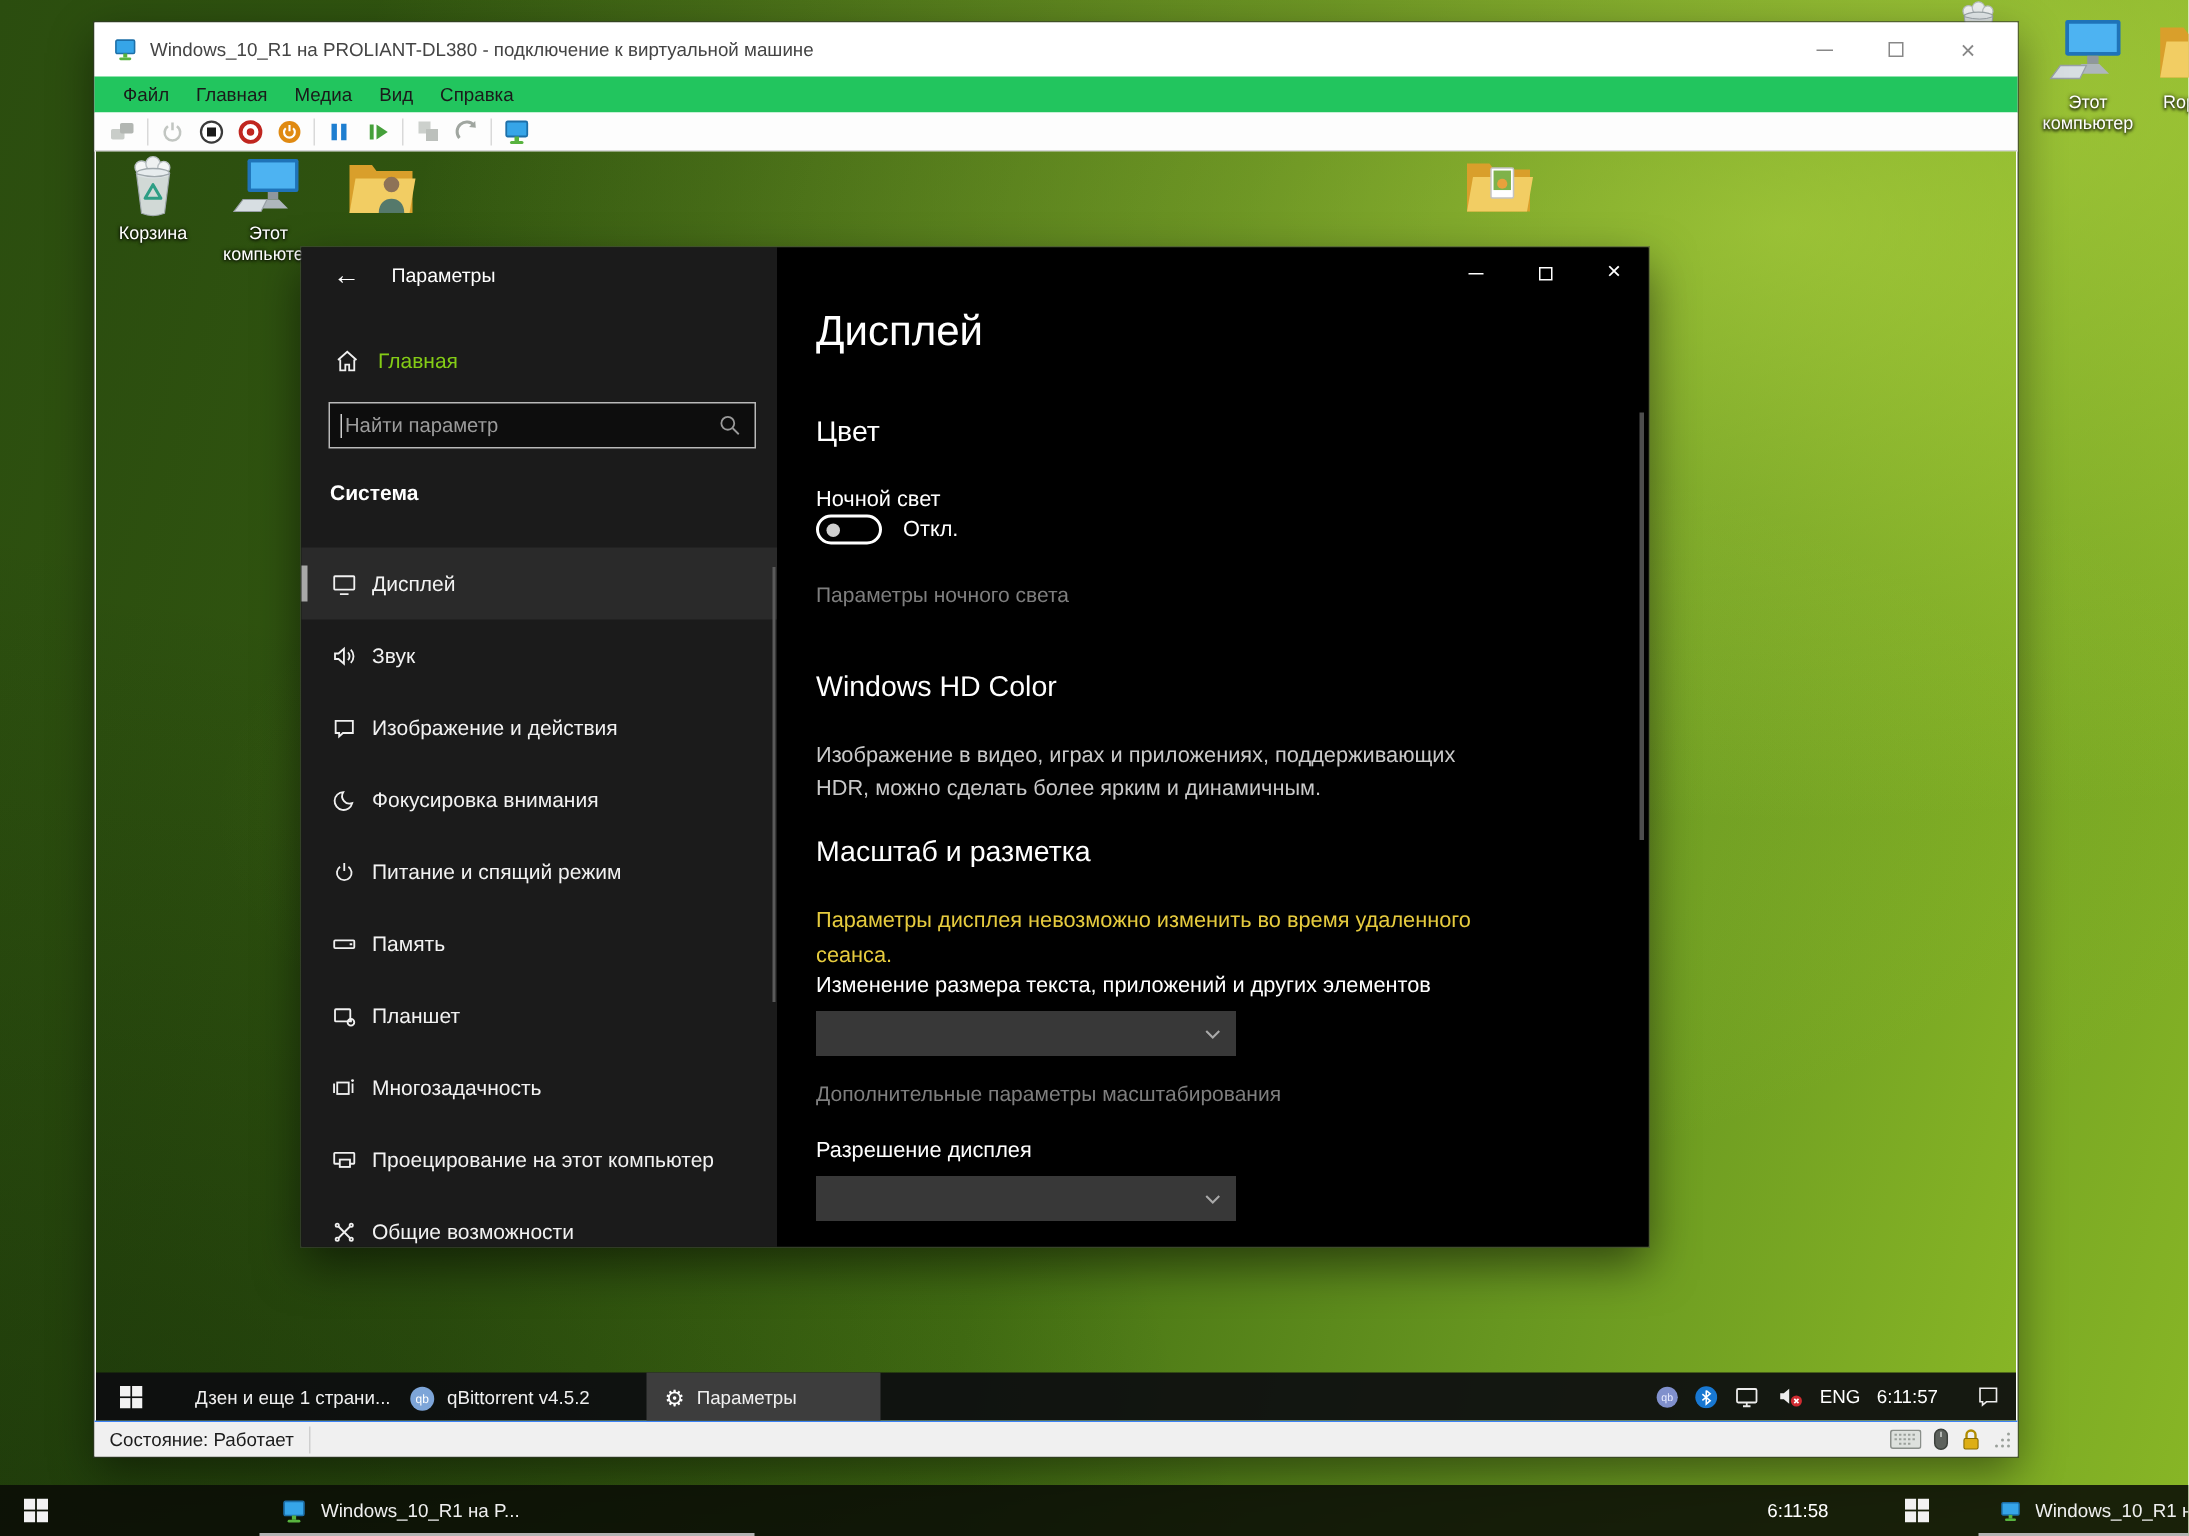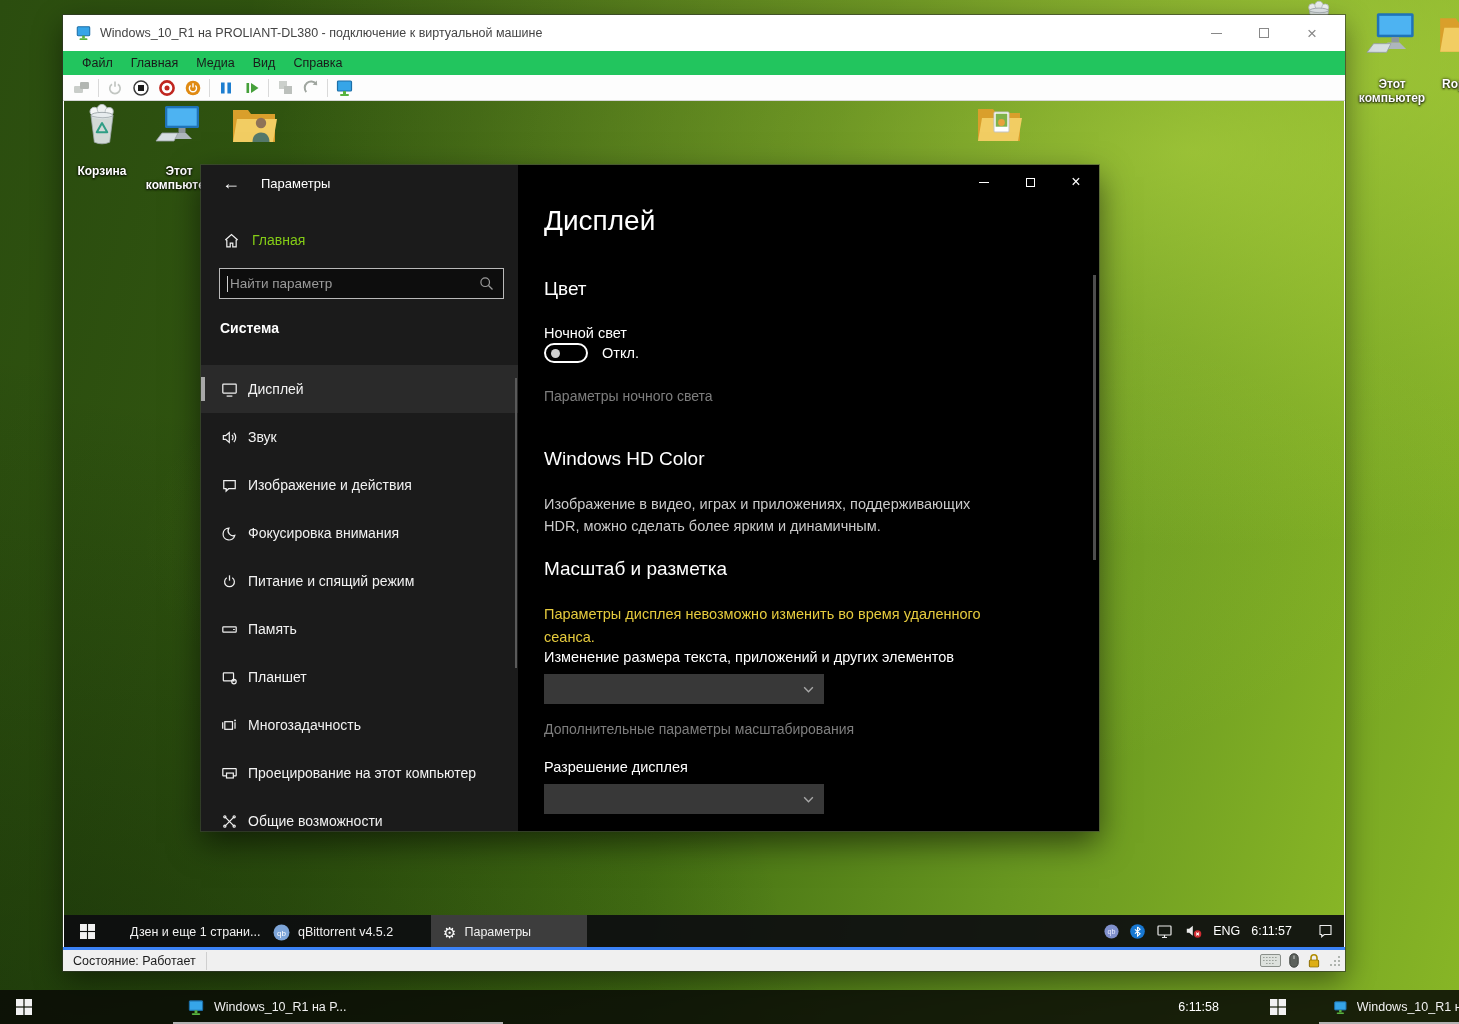--- a/index.html
+++ b/index.html
@@ -11,22 +11,22 @@
       radial-gradient(130% 85% at 88% 6%, rgba(195,228,72,.55), rgba(195,228,72,0) 55%),
       radial-gradient(110% 130% at -8% 112%, rgba(8,26,4,.5), rgba(8,26,4,0) 60%),
       radial-gradient(70% 45% at 55% 52%, rgba(170,210,60,.28), rgba(170,210,60,0) 70%),
       linear-gradient(104deg,#2b4d0f 0%,#345a10 28%,#447013 52%,#679620 76%,#88b626 100%);
   }
   .host-desktop{ position:absolute; inset:0; }
 
   
   .dicon{ position:absolute; width:70px; text-align:center; }
   .dicon svg{ display:block; margin:0 auto; }
-  .dicon .dlabel{ margin-top:17px; font-size:12px; color:#fff; line-height:14px;
-    text-shadow:0 1px 2px rgba(0,0,0,.9),0 0 3px rgba(0,0,0,.8);font-weight:bold; }
+  .dicon .dlabel{ margin-top:1px; font-size:12px; color:#fff; line-height:14px;
+    text-shadow:0 1px 2px rgba(0,0,0,.9),0 0 3px rgba(0,0,0,.8); }
 
   
   .hv-window{ position:absolute; left:63px; top:15px; width:1282px; height:956px;
     background:#fff; box-shadow:0 0 0 1px rgba(50,55,45,.6), 0 10px 28px rgba(0,0,0,.45); }
   .hv-titlebar{ height:36px; display:flex; align-items:center; padding:0 8px 0 12px; background:#fff; }
   .hv-title{ margin-left:8px; font-size:12.5px; color:#444; flex:1 1 auto; white-space:nowrap; overflow:hidden; }
   .hv-controls{ display:flex; gap:26px; margin-right:14px; }
   .hv-ctl{ width:22px; height:22px; display:flex; align-items:center; justify-content:center; color:#777; }
   .hv-min-glyph{ width:11px; height:1px; background:#888; }
   .hv-max-glyph{ width:10px; height:10px; border:1px solid #888; }
@@ -34,21 +34,21 @@
 
   .hv-menubar{ height:24px; display:flex; align-items:center; padding-left:10px; background:#22c55e; }
   .hv-menu{ padding:3px 9px; font-size:12.5px; color:#1a1a1a; }
 
   .hv-toolbar{ height:26px; display:flex; align-items:center; padding-left:6px; background:#fdfdfd; border-bottom:1px solid #d6d6d6; }
   .tb-btn{ width:26px; height:22px; display:flex; align-items:center; justify-content:center; }
   .tb-sep{ width:1px; height:18px; background:#d9d9d9; margin:0 3px; }
 
   .vm-screen{ position:relative; width:1280px; height:846px; margin:0 1px; overflow:hidden; }
 
-  .hv-statusbar{ height:24px; background:#f0f0f0; border-top:3px solid #3b82f6; display:flex; align-items:center; }
+  .hv-statusbar{ height:24px; background:#f0f0f0; border-top:1px solid #3b82f6; display:flex; align-items:center; }
   .status-cell{ padding:0 10px; font-size:12.5px; color:#1c1c1c; border-right:1px solid #cfcfcf; height:18px; display:flex; align-items:center; }
   .status-right{ margin-left:auto; display:flex; align-items:center; gap:8px; padding-right:4px; }
 
   
   .settings-win{ position:absolute; left:137px; top:64px; width:898px; height:666px; background:#000;
     box-shadow:0 0 0 1px rgba(70,70,70,.5), 0 12px 30px rgba(0,0,0,.55); }
   .sw-sidebar{ position:absolute; left:0; top:0; width:317px; height:666px; background:#1b1b1b; }
   .sw-titlebar{ position:absolute; left:0; top:0; width:100%; height:36px; display:flex; align-items:center; }
   .sw-back{ width:30px; height:28px; margin-left:15px; display:flex; align-items:center; justify-content:center;
     color:#fff; font-size:18px; }

